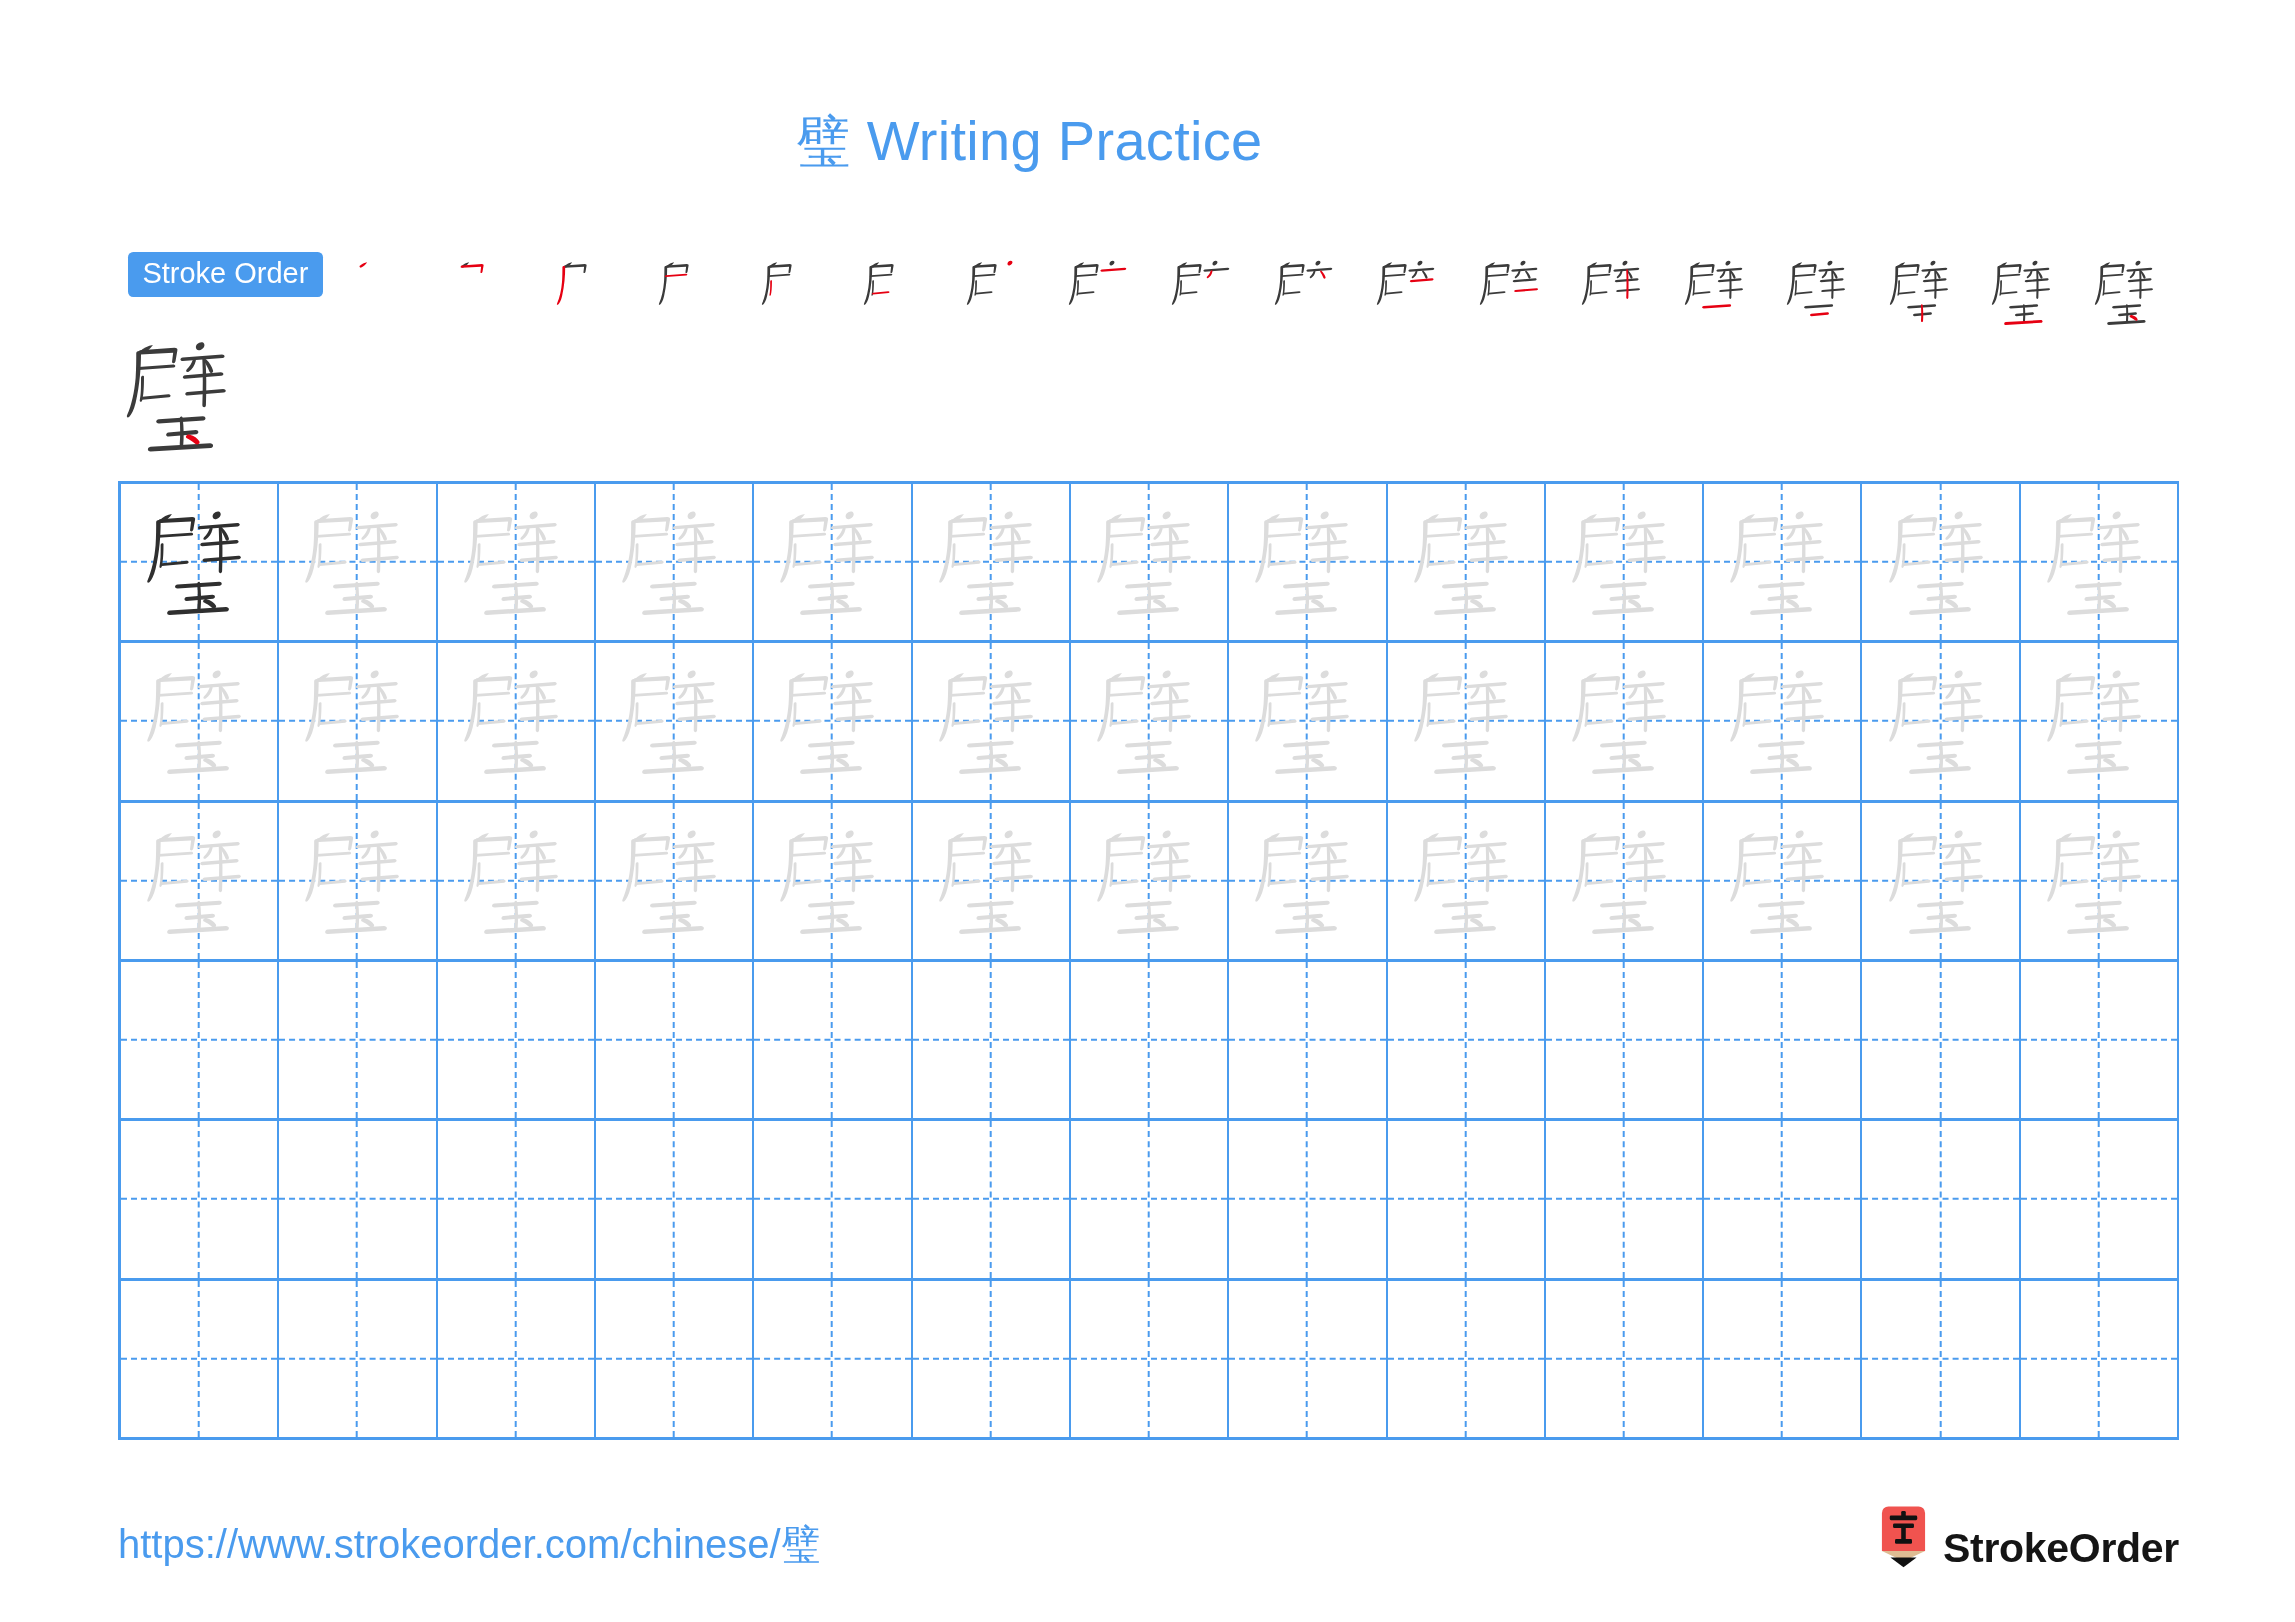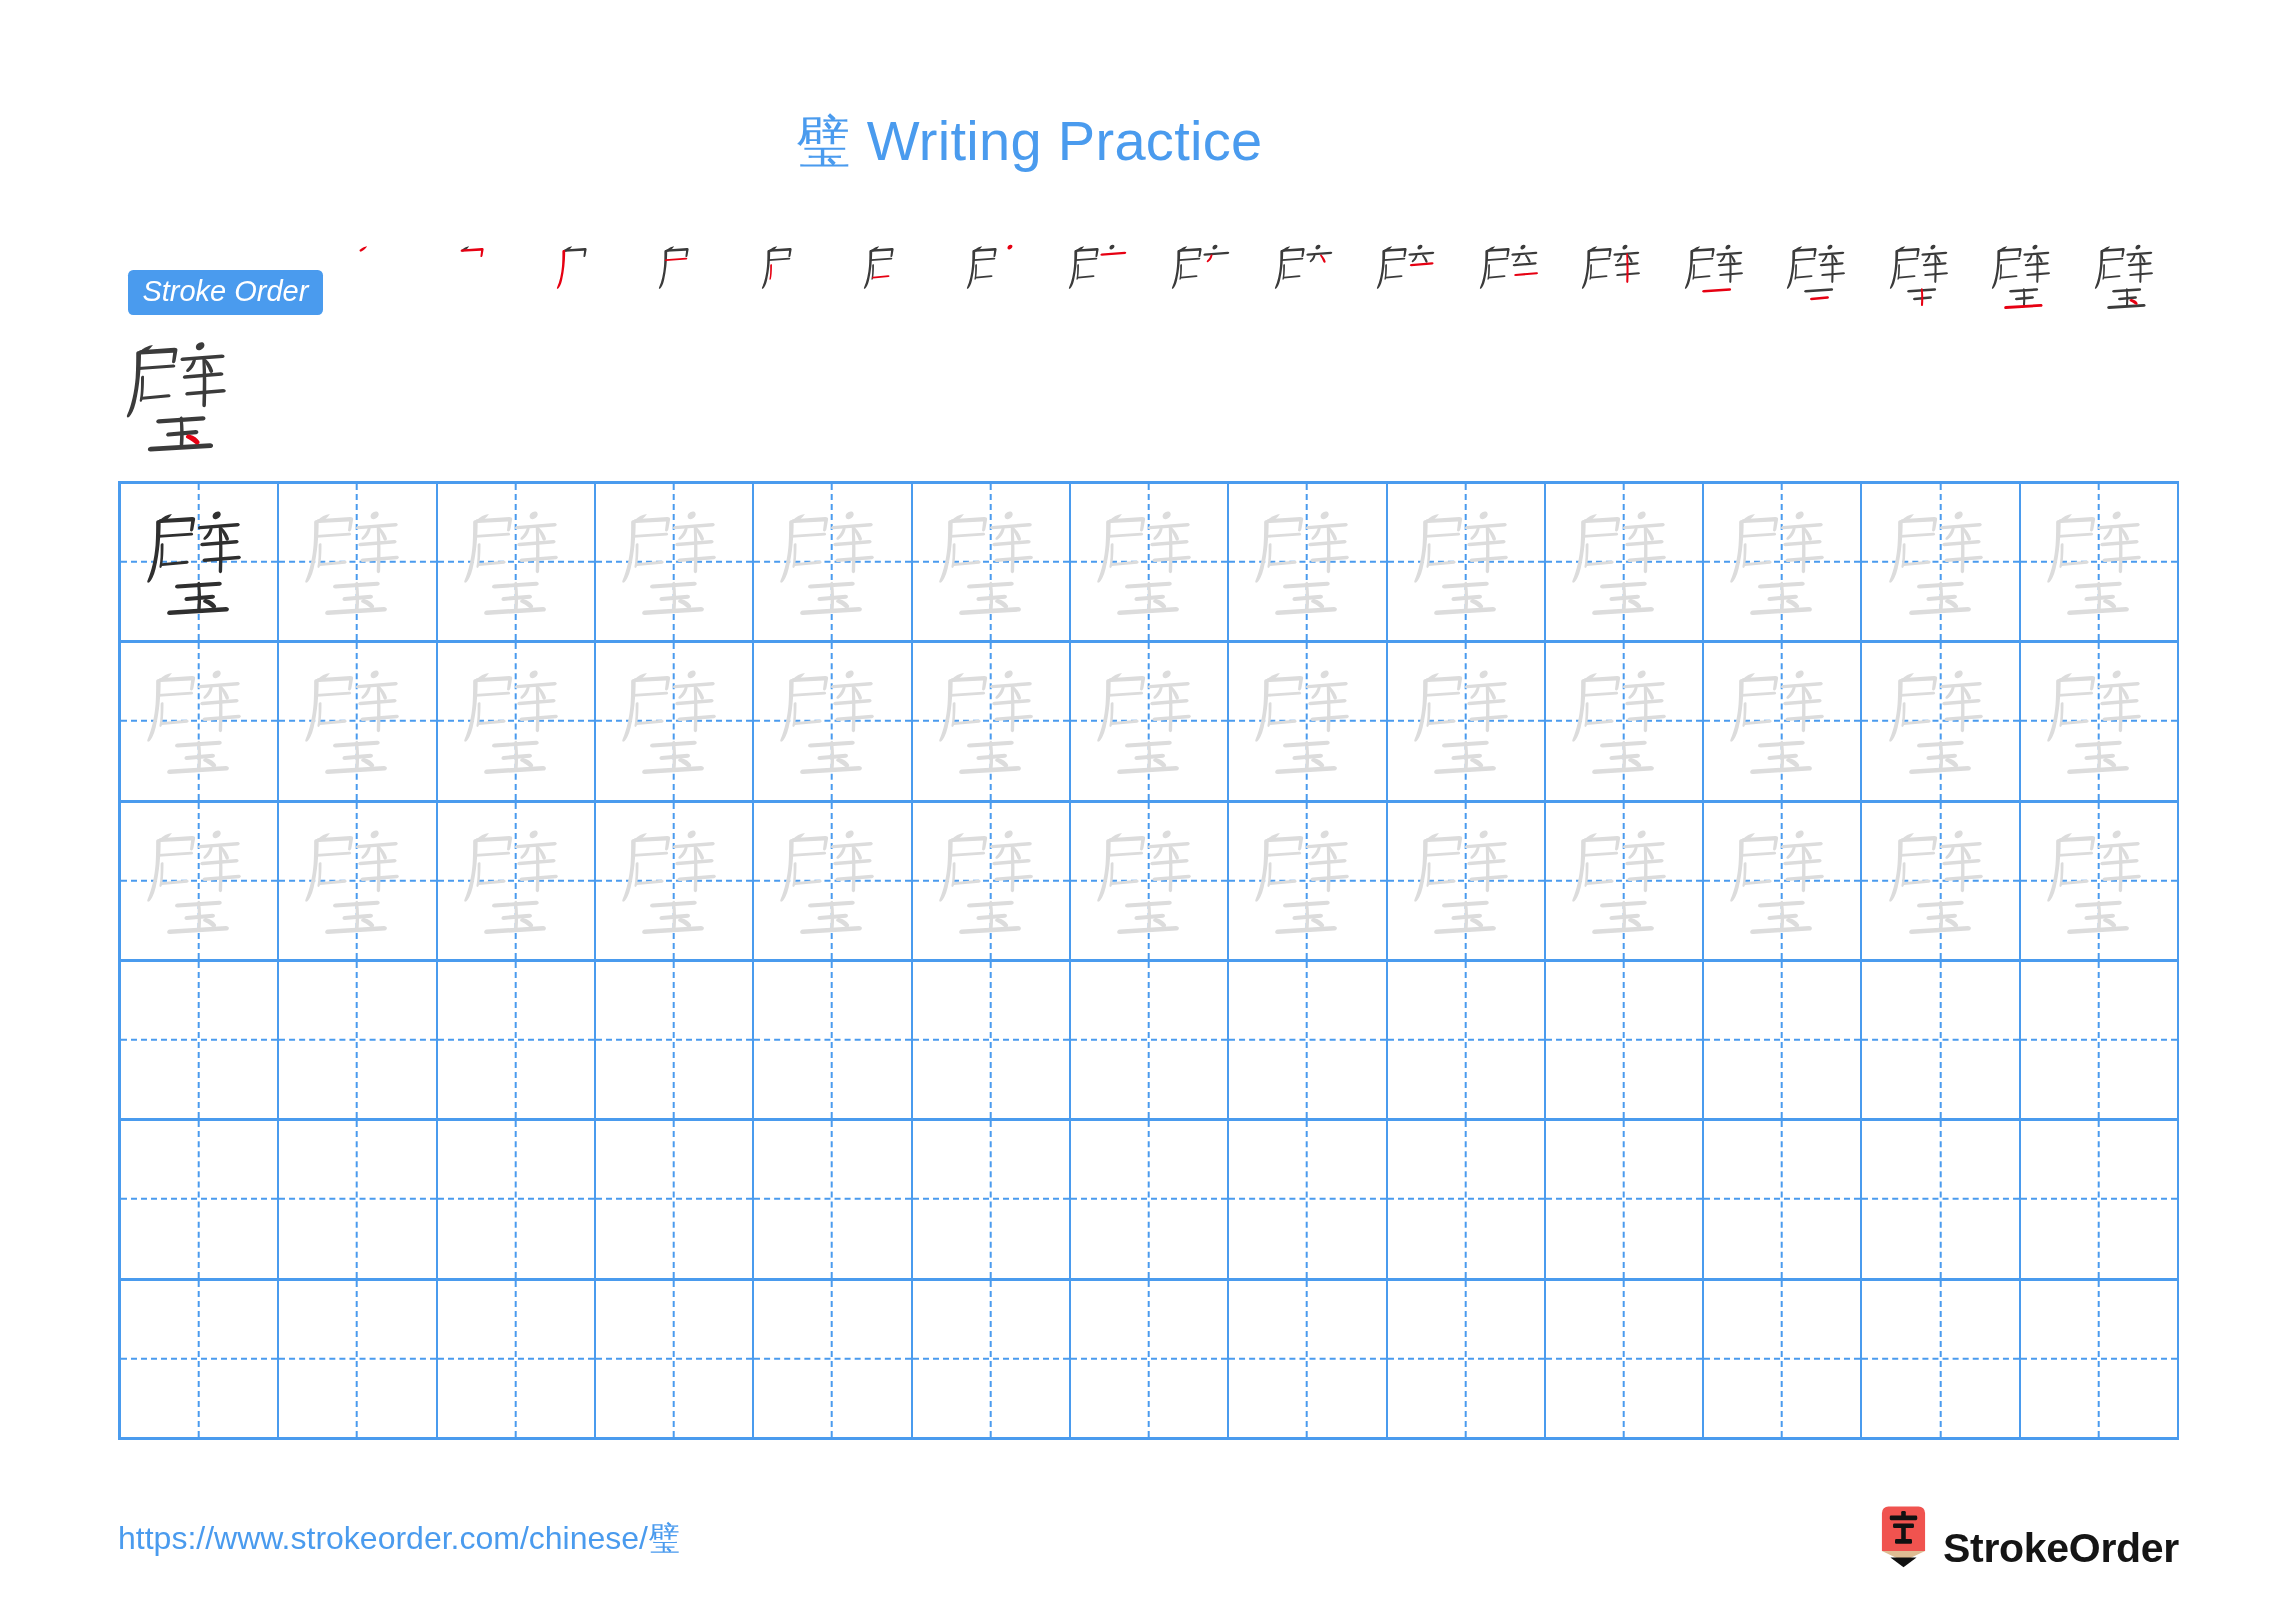--- a/index.html
+++ b/index.html
@@ -29,27 +29,26 @@
     white-space: nowrap;
   }
   #title-bar .han {
     font-family: "DejaVu Sans", sans-serif;
     font-size: 55px;
   }
 
   
   #stroke-order-row {
     position: absolute;
-    top: 236px;
+    top: 252px;
     left: 128px;
     width: 2048px;
     height: 79px;
     display: flex;
-    align-items: flex-end;
-    font-style: italic;
+    align-items: flex-start;
   }
   #stroke-order-badge {
     background: #4A9BEE;
     color: #ffffff;
     font-size: 29px;
     padding: 6.5px 14.4px 9.2px 14.4px;
     border-radius: 5.2px;
     line-height: 1;
     white-space: nowrap;
     flex: 0 0 auto;
@@ -153,21 +152,21 @@
     width: 124px;
     height: 124px;
     display: block;
   }
 
   
   #footer-url {
     position: absolute;
     left: 118px;
     top: 1517px;
-    font-size: 32px;
+    font-size: 40px;
     color: #4A9BEE;
     white-space: nowrap;
   }
   #footer-url .han { font-family: "DejaVu Sans", sans-serif; }
 
   #brand-logo {
     position: absolute;
     right: 116px;
     top: 1505px;
     height: 63px;

